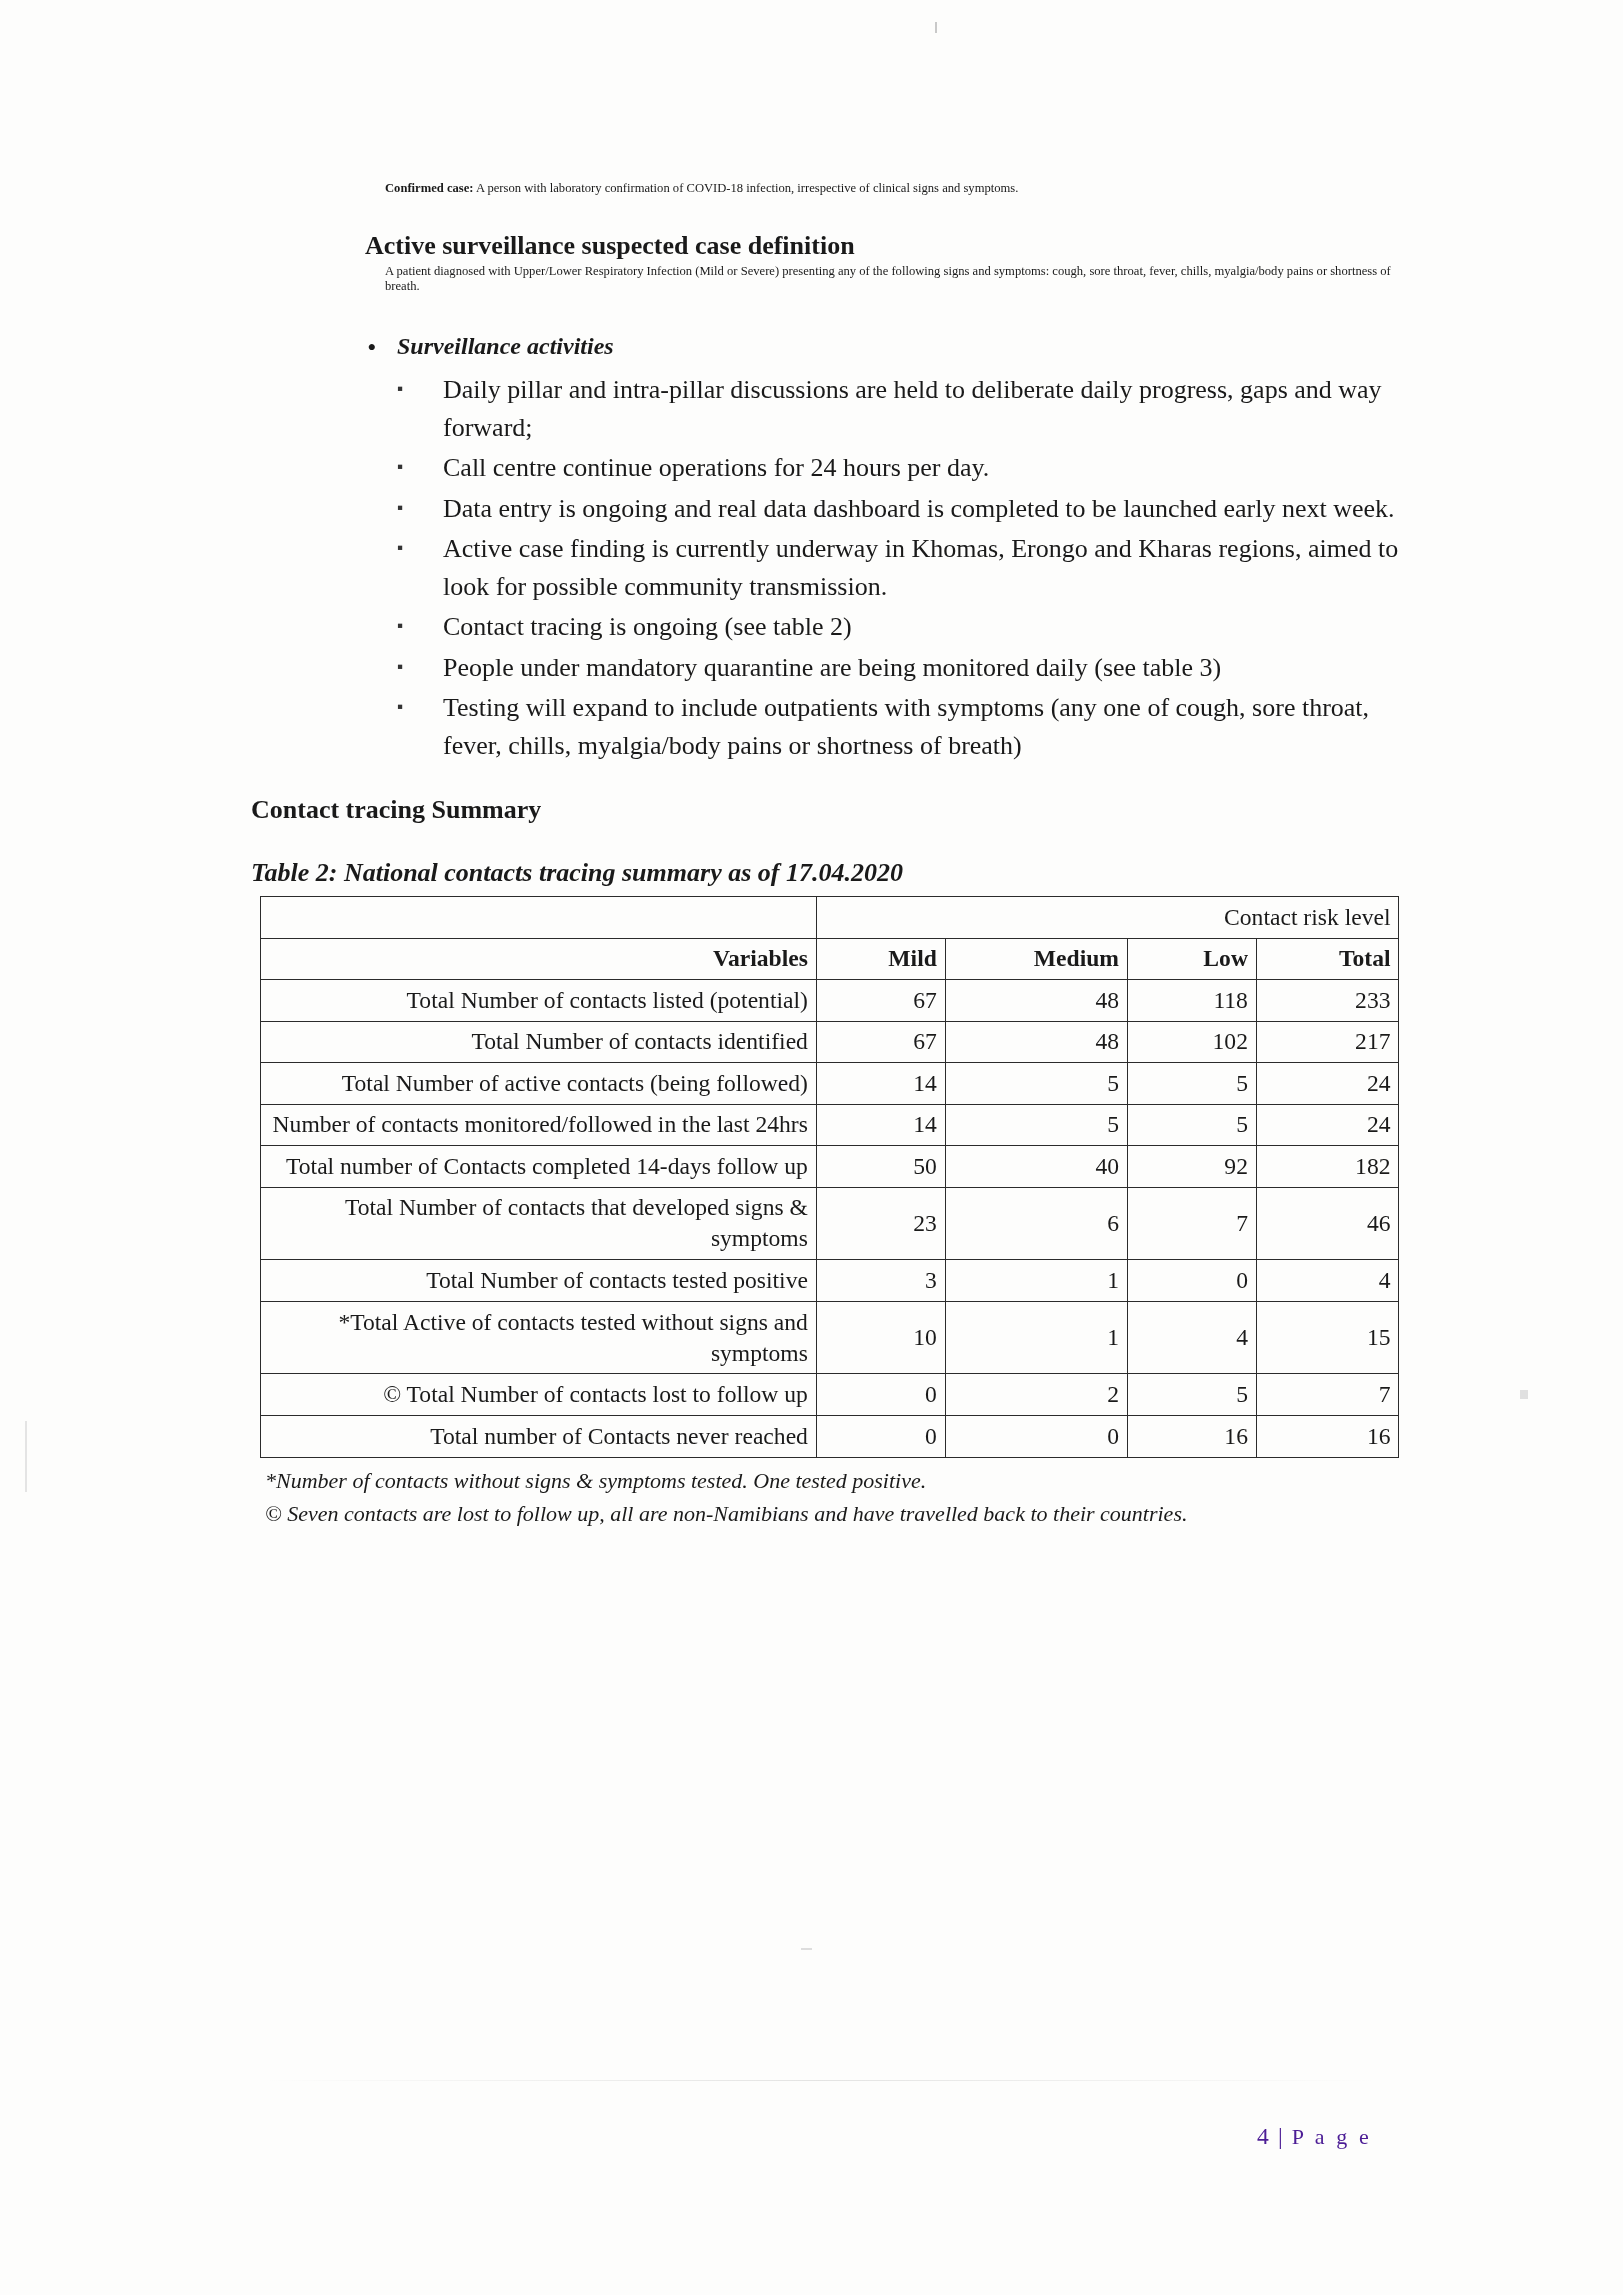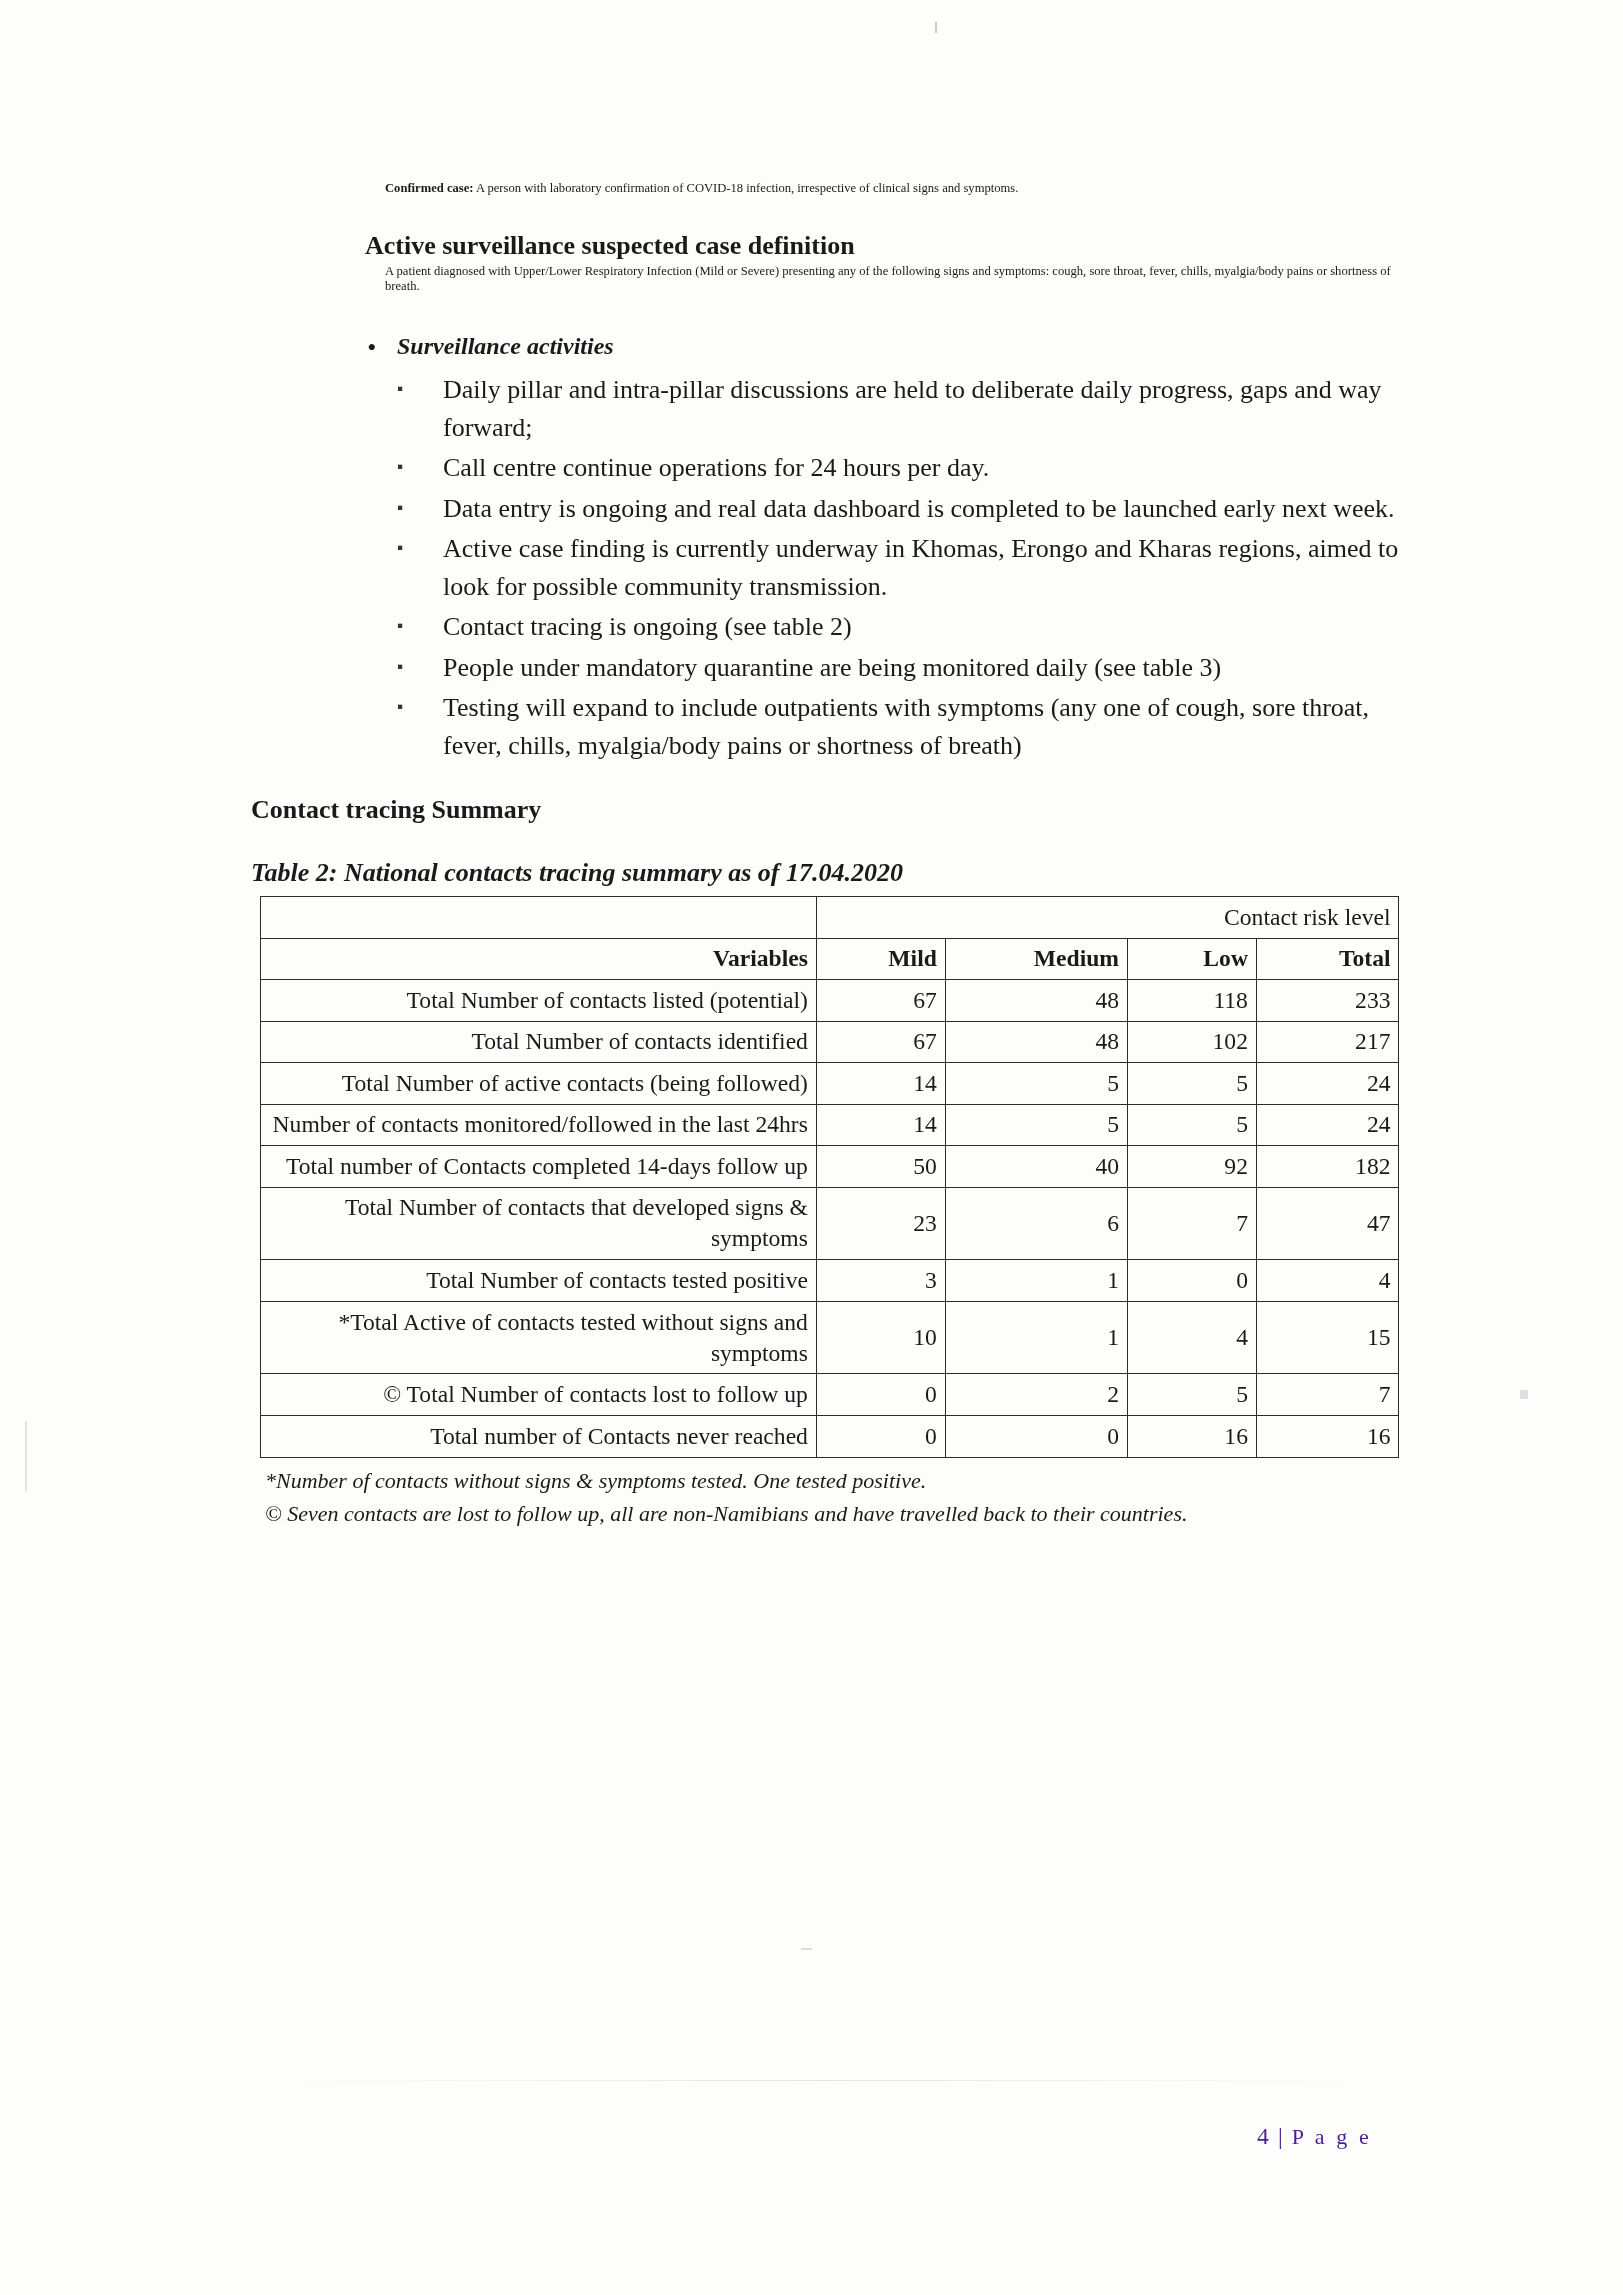--- a/index.html
+++ b/index.html
@@ -312,21 +312,21 @@
           <td>50</td>
           <td>40</td>
           <td>92</td>
           <td>182</td>
         </tr>
         <tr>
           <td>Total Number of contacts that developed signs &amp; symptoms</td>
           <td>23</td>
           <td>6</td>
           <td>7</td>
-          <td>47</td>
+          <td>46</td>
         </tr>
         <tr>
           <td>Total Number of contacts tested positive</td>
           <td>3</td>
           <td>1</td>
           <td>0</td>
           <td>4</td>
         </tr>
         <tr>
           <td>*Total Active of contacts tested without signs and symptoms</td>

